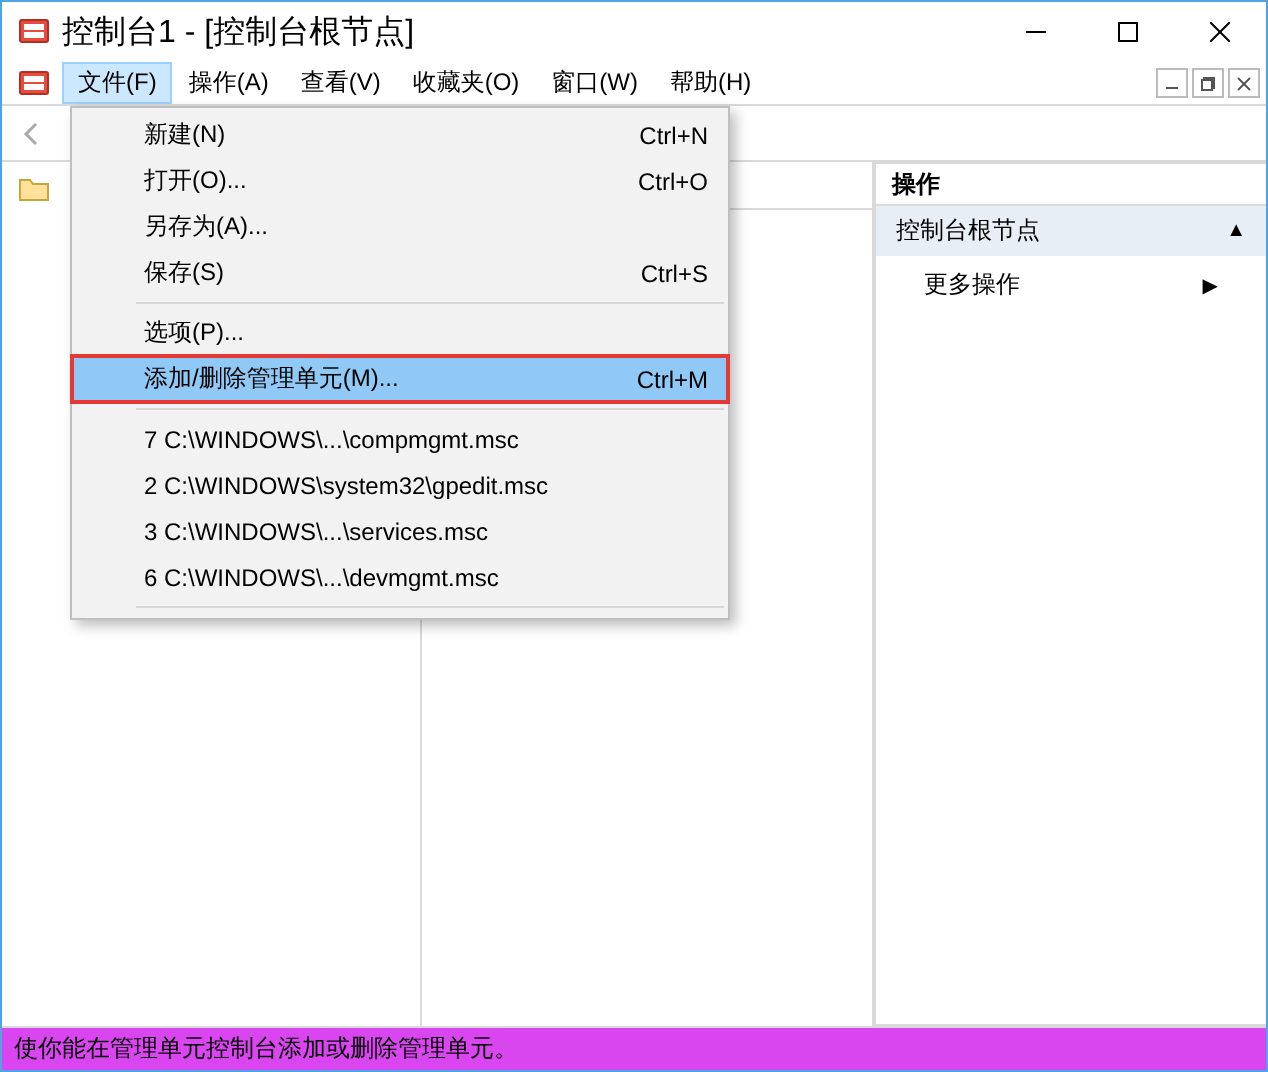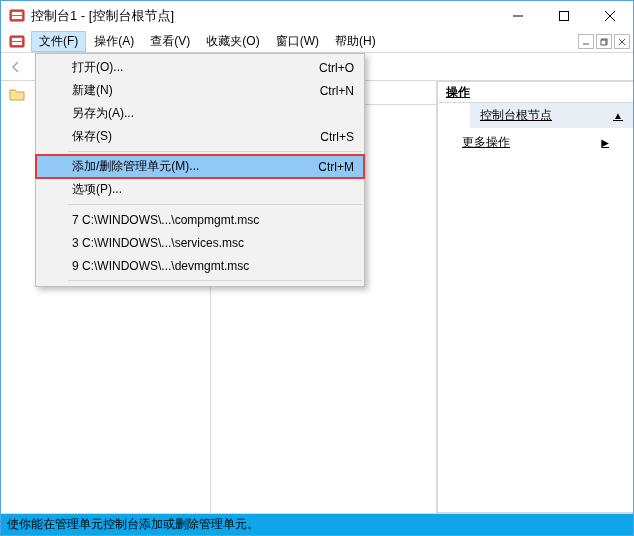--- a/index.html
+++ b/index.html
@@ -1,57 +1,57 @@
 <!DOCTYPE html>
 <html><head>
 <meta charset="utf-8">
 <style>
   * { box-sizing: border-box; margin: 0; padding: 0; font-family: "Microsoft YaHei", "Segoe UI", Tahoma, sans-serif; font-size: 12px; }
   html, body { width: 634px; height: 536px; overflow: hidden; background: #fff; }
   .window { width: 634px; height: 536px; border: 1px solid #4fa3e3; display: flex; flex-direction: column; position: relative; }
   
   .titlebar { height: 30px; background: #fff; display: flex; align-items: center; }
   .titlebar .app-icon { width: 16px; height: 16px; margin: 0 6px 0 8px; }
-  .titlebar .title { flex: 1; color: #000; font-size: 13px; }
+  .titlebar .title { flex: 1; color: #000; font-size: 16px; }
   .titlebar .winbtn { width: 46px; height: 30px; display: flex; align-items: center; justify-content: center; color: #222; }
   .titlebar .winbtn.close { color: #000; }
   
   .menubar { height: 22px; background: #fff; display: flex; align-items: stretch; border-bottom: 1px solid #d9d9d9; }
   .menubar .menu-item { padding: 0 8px; display: flex; align-items: center; }
   .menubar .menu-item.active { background: #cce8ff; border: 1px solid #99d1ff; padding: 0 7px; }
   .menubar .mdi-btns { margin-left: auto; display: flex; align-items: center; gap: 2px; padding-right: 3px; }
   .menubar .mdi-btn { width: 16px; height: 15px; border: 1px solid #bbb; display:flex; align-items:center; justify-content:center; font-size:9px; color:#444; }
   
   .toolbar { height: 28px; background: #fff; display: flex; align-items: center; border-bottom: 1px solid #d9d9d9; padding: 0 4px; gap: 4px; }
   .toolbar .tb-sep { width:1px; height:20px; background:#d0d0d0; margin:0 2px;}
   .toolbar .tb-btn { width:22px; height:22px; display:flex; align-items:center; justify-content:center; opacity:.5; }
   
   .content { flex: 1; display: flex; background: #fff; position: relative; }
   .tree-pane { width: 210px; border-right: 1px solid #d9d9d9; background:#fff; padding:4px; }
   .tree-node { display:flex; align-items:center; gap:4px; padding:2px 4px;}
   .folder-icon { width:16px; height:14px; }
   .mid-pane { flex:1; border-right: 1px solid #d9d9d9; background:#fff; position:relative;}
   .mid-header { height:24px; border-bottom:1px solid #d9d9d9; display:flex; align-items:center; padding:0 8px; font-size:12px;}
-  .actions-pane { width: 196px; background:#fff; display:flex; flex-direction:column;text-decoration:underline;}
+  .actions-pane { width: 196px; background:#fff; display:flex; flex-direction:column;}
   .actions-title { height:22px; border:1px solid #d9d9d9; border-right:none; display:flex; align-items:center; padding:0 8px; font-weight:bold;}
   .actions-body { border:1px solid #d9d9d9; border-top:none; border-right:none; padding:0; flex:1;}
-  .actions-heading { background:#e8eef5; padding:4px 10px; display:flex; align-items:center; justify-content:space-between;margin-left:32px;}
+  .actions-heading { background:#e8eef5; padding:4px 10px; display:flex; align-items:center; justify-content:space-between;}
   .actions-heading .arrow { font-size:10px; }
   .actions-item { padding:6px 24px; display:flex; align-items:center; justify-content:space-between;text-align:right;}
   .actions-item .sub-arrow { font-size:10px; }
   
   .dropdown { position:absolute; left:34px; top:52px; width:330px; background:#f2f2f2; border:1px solid #bfbfbf; box-shadow:3px 3px 6px rgba(0,0,0,.25); z-index:50; padding:2px 0;}
   .dropdown .gutter { position:absolute; left:0; top:0; bottom:0; width:30px; background:#f2f2f2;}
   .dropdown .dm-item { position:relative; height:23px; display:flex; align-items:center; padding-left:36px; padding-right:10px;}
   .dropdown .dm-item .shortcut { margin-left:auto;}
   .dropdown .dm-sep { height:1px; background:#d7d7d7; margin:3px 2px 3px 32px;}
   .dropdown .dm-item.highlight { background:#90c8f6; }
   .dropdown .dm-item.boxed { outline:2px solid #e53935; outline-offset:-1px;}
   
-  .statusbar { height:22px; border-top:1px solid #d9d9d9; display:flex; align-items:center; padding:4px 6px; background:#0ea5e9; color:#000;}
+  .statusbar { height:22px; border-top:1px solid #d9d9d9; display:flex; align-items:center; padding:4px 6px; background:#d946ef; color:#000;}
 </style>
 </head>
 <body>
 
 <div class="window">
 
   <div class="titlebar">
     <span class="app-icon">
       <svg width="16" height="16" viewBox="0 0 16 16">
         <rect x="1" y="2" width="14" height="11" rx="1" fill="#e74c3c" stroke="#b03024"></rect>
@@ -151,51 +151,54 @@
           <span>更多操作</span>
           <span class="sub-arrow">▶</span>
         </div>
       </div>
     </div>
   </div>
 
   <div class="dropdown">
     <div class="gutter"></div>
     <div class="dm-item">
+      <span>新建(N)</span>
+      <span class="shortcut">Ctrl+N</span>
+    </div>
+    <div class="dm-item">
       <span>打开(O)...</span>
       <span class="shortcut">Ctrl+O</span>
     </div>
     <div class="dm-item">
-      <span>新建(N)</span>
-      <span class="shortcut">Ctrl+N</span>
-    </div>
-    <div class="dm-item">
       <span>另存为(A)...</span>
     </div>
     <div class="dm-item">
       <span>保存(S)</span>
       <span class="shortcut">Ctrl+S</span>
     </div>
     <div class="dm-sep"></div>
+    <div class="dm-item">
+      <span>选项(P)...</span>
+    </div>
     <div class="dm-item highlight boxed">
       <span>添加/删除管理单元(M)...</span>
       <span class="shortcut">Ctrl+M</span>
     </div>
-    <div class="dm-item">
-      <span>选项(P)...</span>
-    </div>
     <div class="dm-sep"></div>
     <div class="dm-item">
       <span>7 C:\WINDOWS\...\compmgmt.msc</span>
     </div>
     <div class="dm-item">
+      <span>2 C:\WINDOWS\system32\gpedit.msc</span>
+    </div>
+    <div class="dm-item">
       <span>3 C:\WINDOWS\...\services.msc</span>
     </div>
     <div class="dm-item">
-      <span>9 C:\WINDOWS\...\devmgmt.msc</span>
+      <span>6 C:\WINDOWS\...\devmgmt.msc</span>
     </div>
     <div class="dm-sep"></div>
   </div>
 
   <div class="statusbar">
     <span>使你能在管理单元控制台添加或删除管理单元。</span>
   </div>
 
 </div>
 

